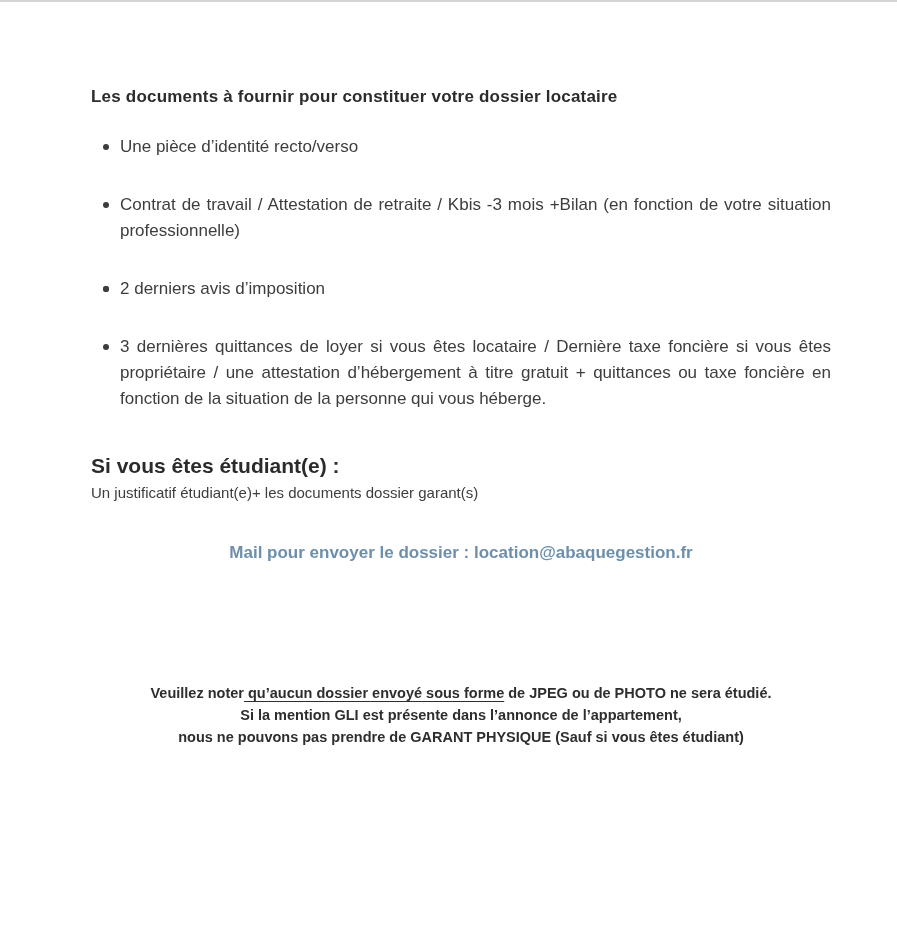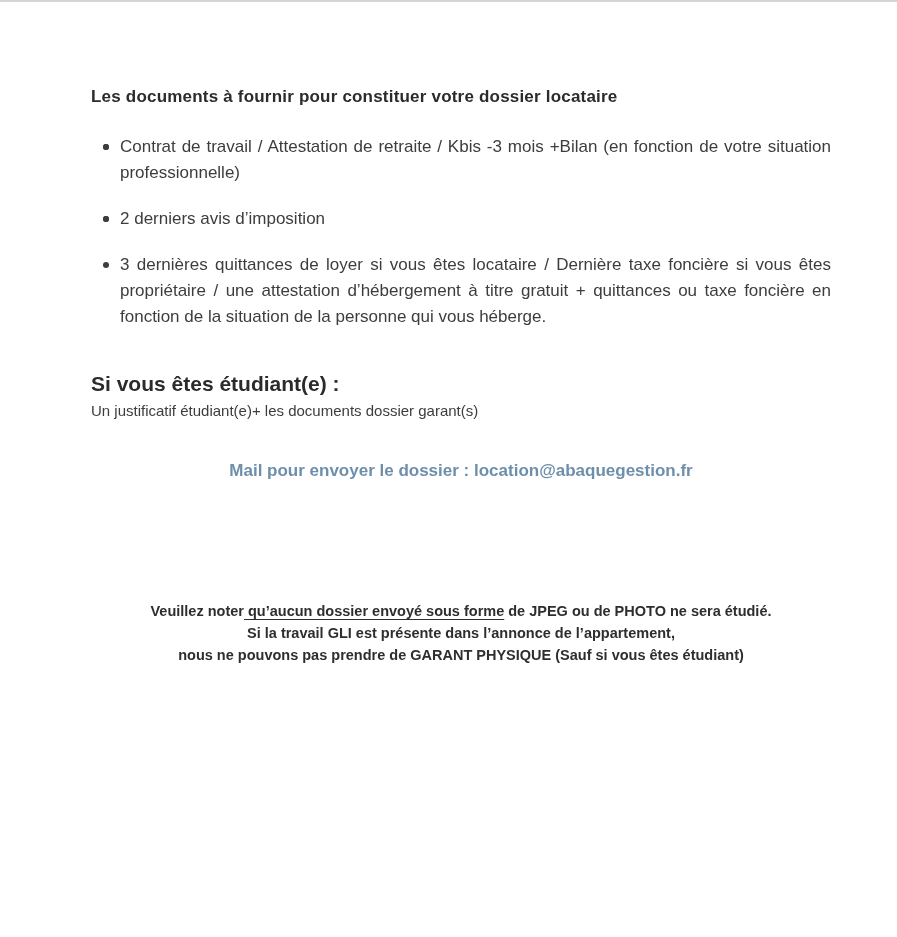--- a/index.html
+++ b/index.html
@@ -38,21 +38,21 @@
     list-style:none;
     margin:24px 0 0 0;
     padding:0;
   }
   ul.doc-list li{
     position:relative;
     padding-left:29px;
     font-size:17px;
     line-height:26px;
     text-align:justify;
-    margin-top:20px;
+    margin-top:32px;
   }
   ul.doc-list li:first-child{margin-top:0;}
   .dot{
     position:absolute;
     left:12px;top:10px;
     width:6px;height:6px;
     border-radius:50%;
     background:var(--body-text);
   }
   .student-title{
@@ -100,20 +100,21 @@
 <body>
 
 <div class="page">
   <div class="content">
 
     <h1 class="doc-title">Les documents à fournir pour constituer votre dossier locataire</h1>
 
     <ul class="doc-list">
       <li>
         <span class="dot"></span>
+        <span>Une pièce d’identité recto/verso</span>
       </li>
       <li>
         <span class="dot"></span>
         <span>Contrat de travail / Attestation de retraite / Kbis -3 mois +Bilan (en fonction de votre situation professionnelle)</span>
       </li>
       <li>
         <span class="dot"></span>
       </li>
       <li>
         <span class="dot"></span>
@@ -126,18 +127,18 @@
     </ul>
 
     <p class="student-title">Si vous êtes étudiant(e) :</p>
     <p class="student-text">Un justificatif étudiant(e)+ les documents dossier garant(s)</p>
 
 
     <p class="mail-line">Mail pour envoyer le dossier : location@abaquegestion.fr</p>
 
     <div class="footer-note">
       <p><span>Veuillez noter</span><span class="ul-seg"> qu’aucun dossier envoyé sous forme</span><span> de JPEG ou de PHOTO ne sera étudié.</span></p>
-      <p>Si la travail GLI est présente dans l’annonce de l’appartement,</p>
+      <p>Si la mention GLI est présente dans l’annonce de l’appartement,</p>
       <p>nous ne pouvons pas prendre de GARANT PHYSIQUE (Sauf si vous êtes étudiant)</p>
     </div>
 
   </div>
 </div>
 
 </body></html>

